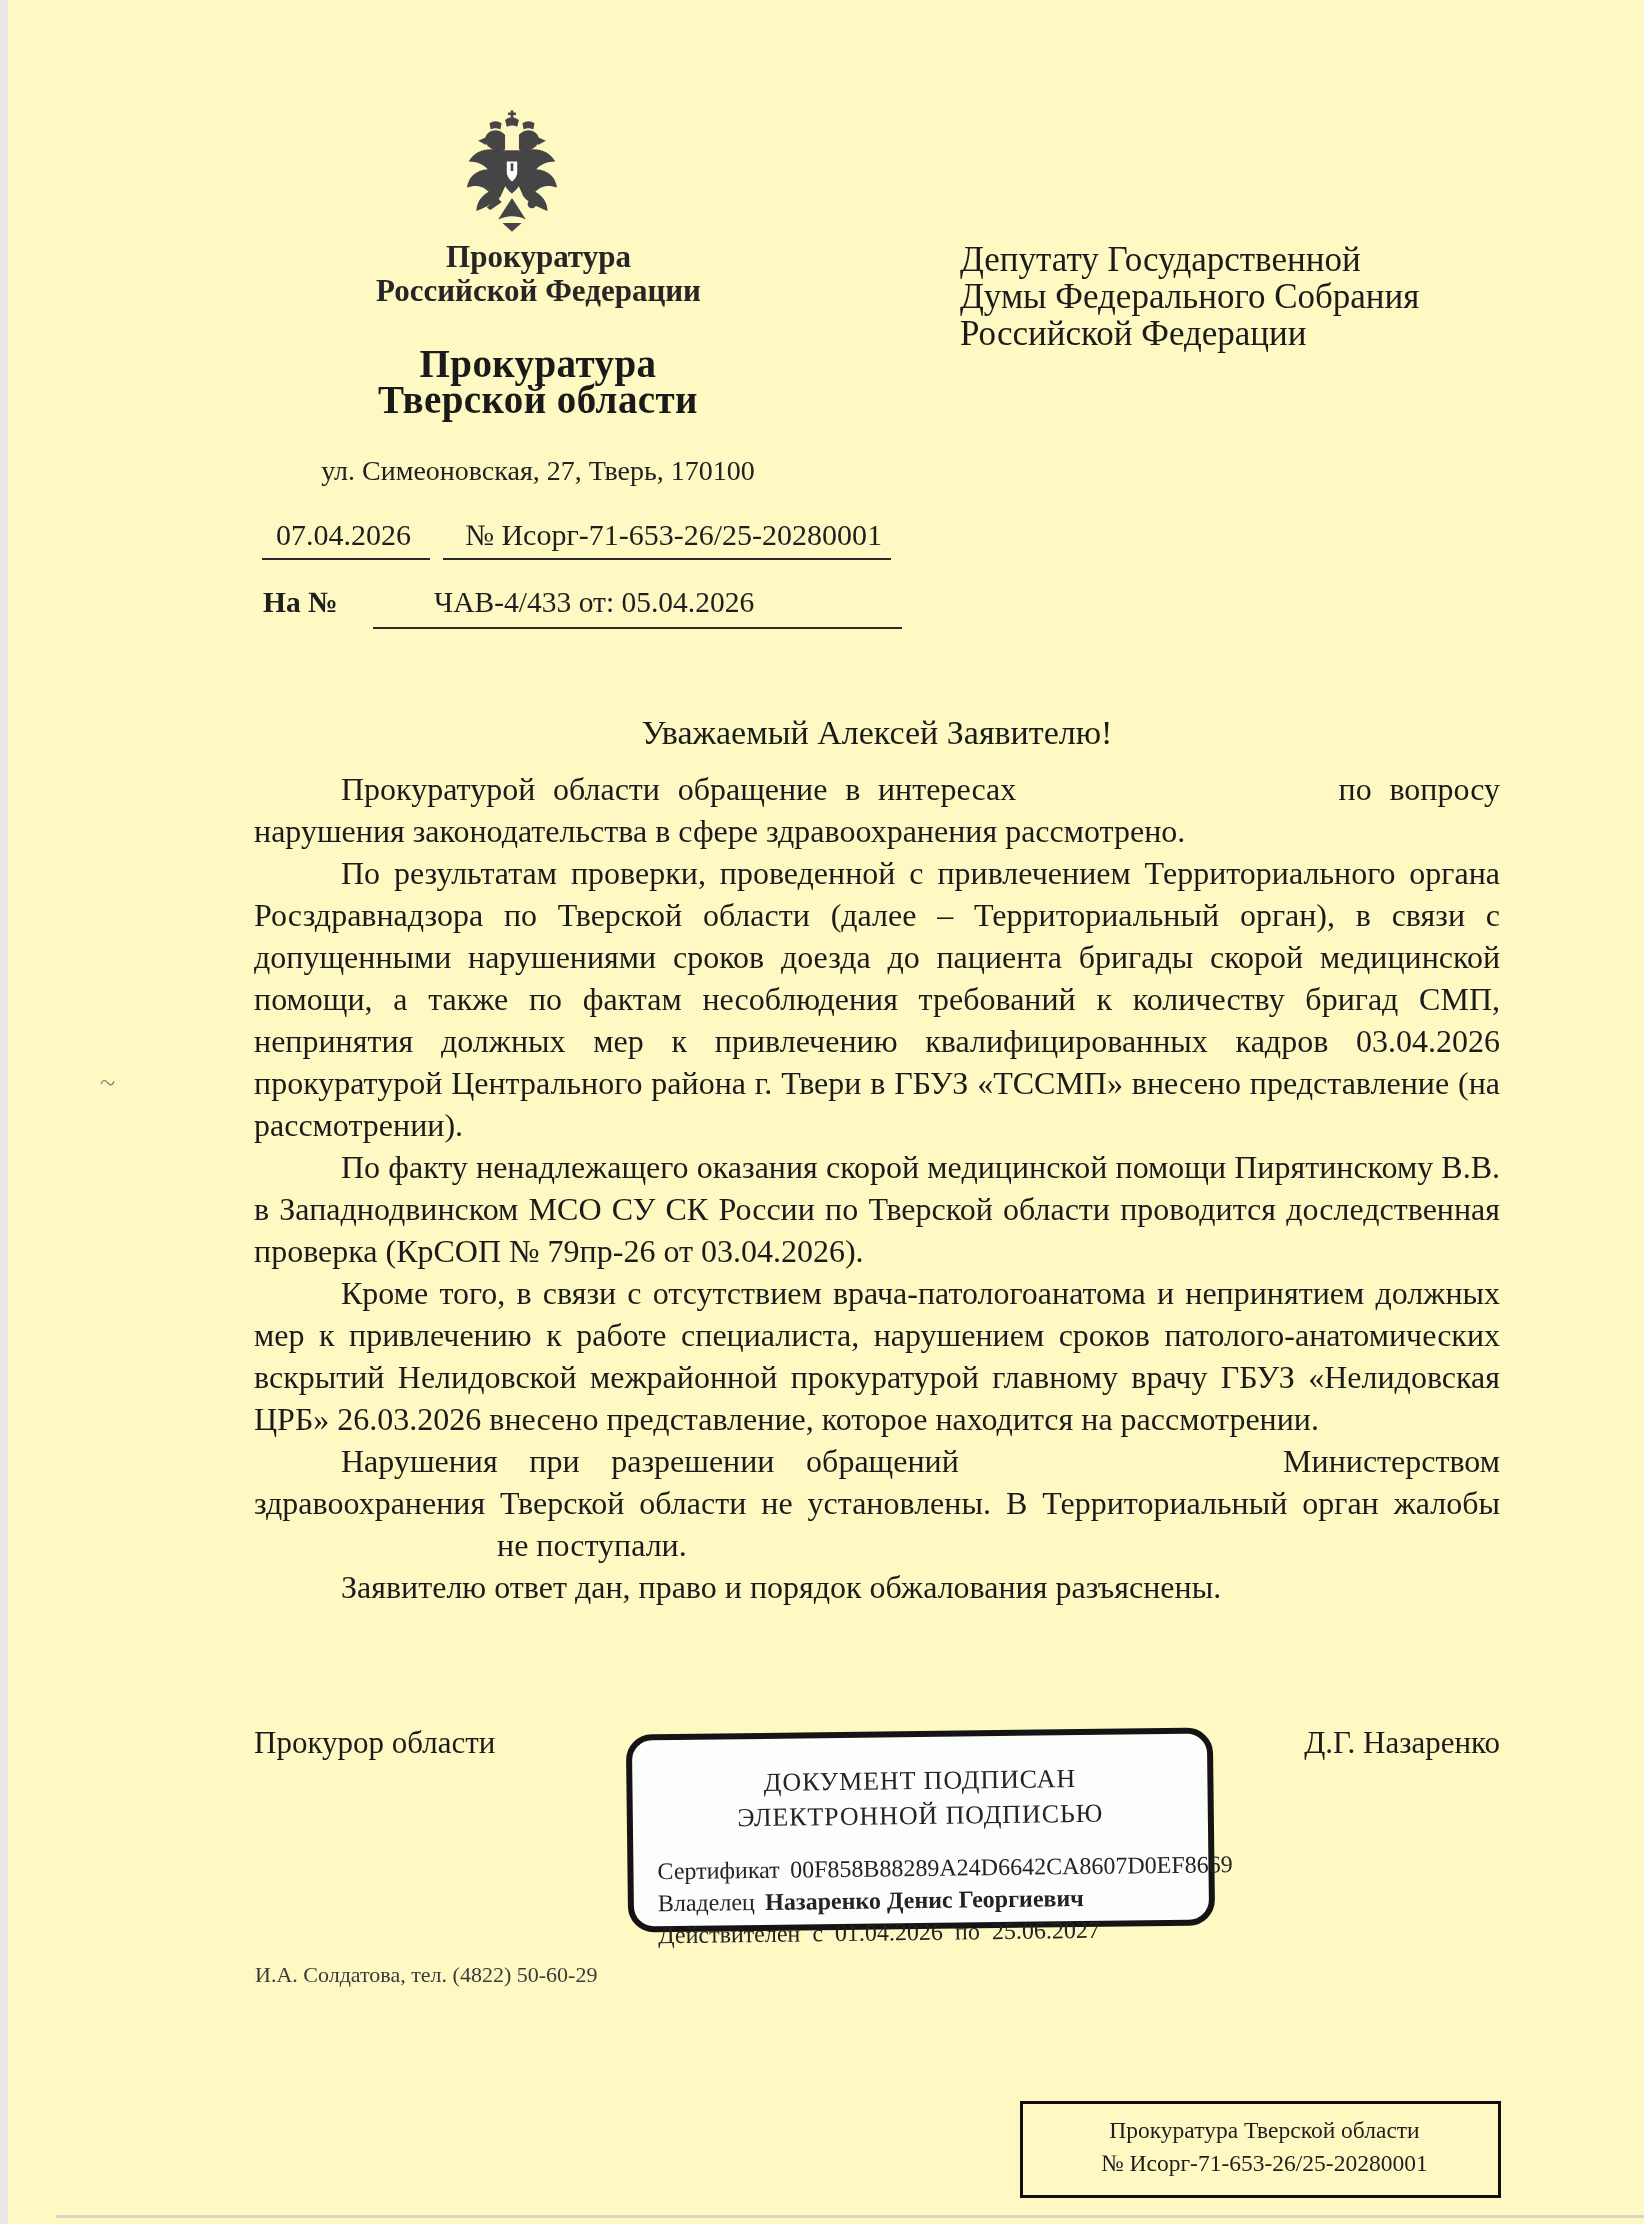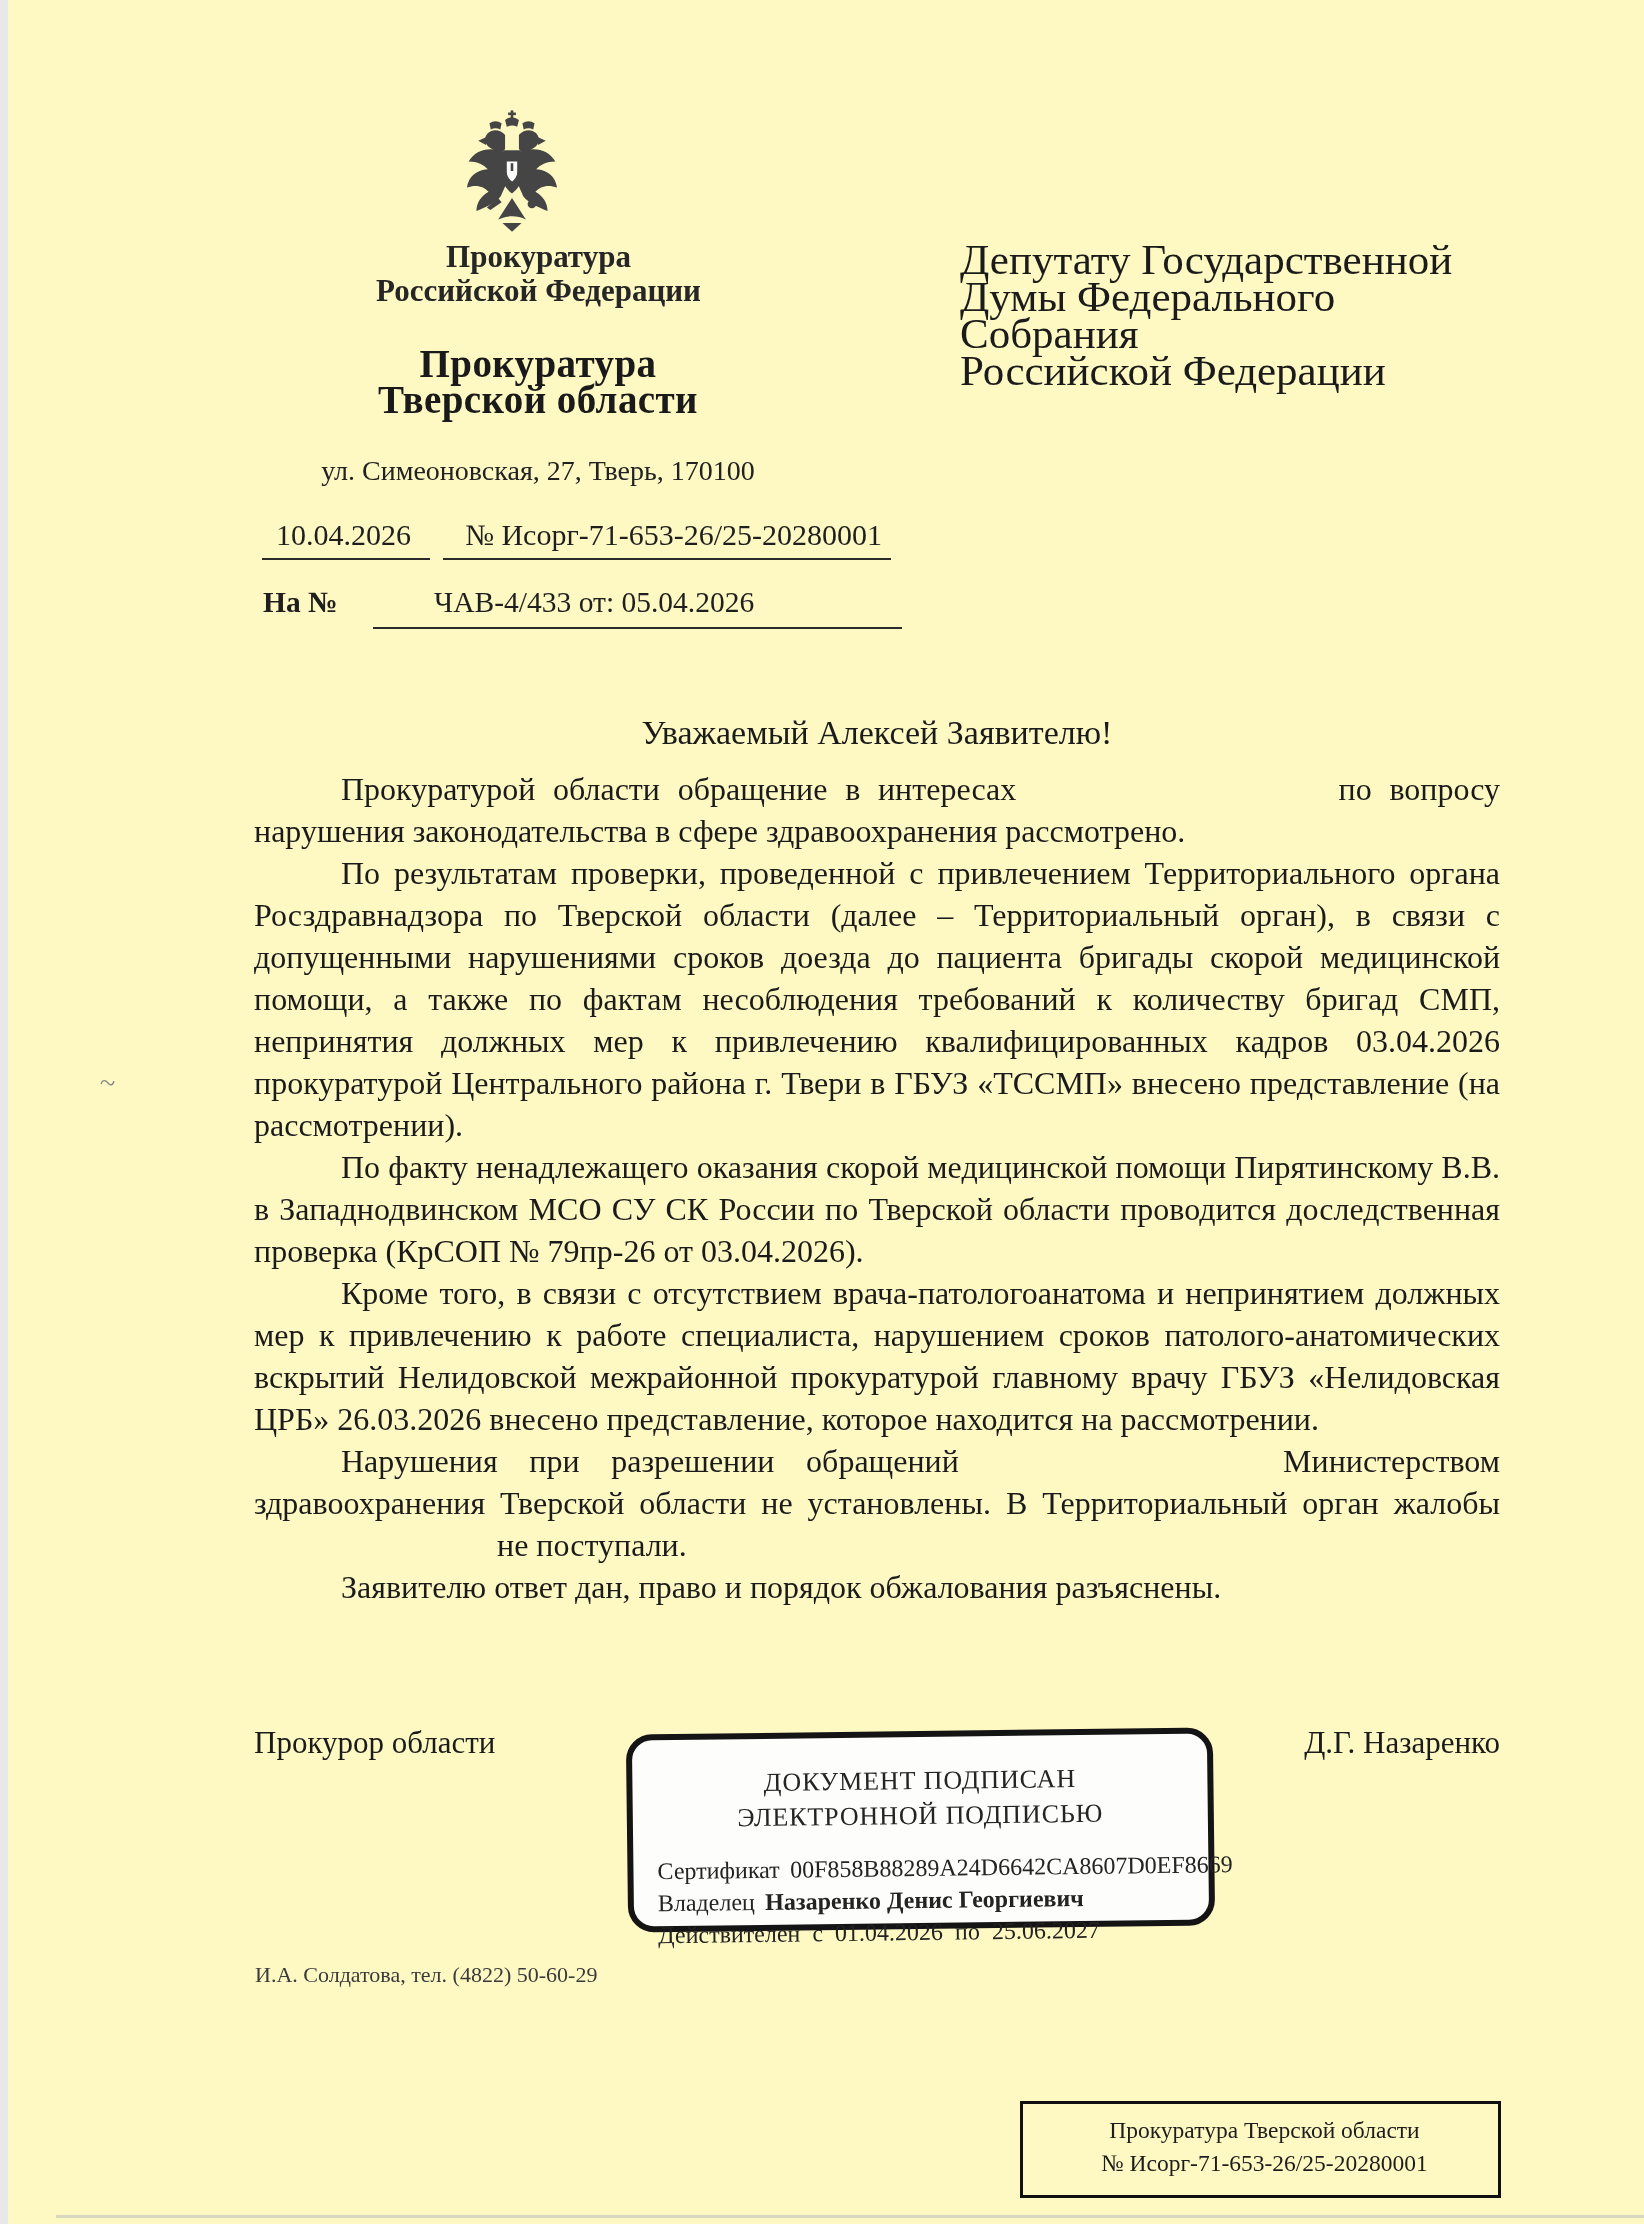--- a/index.html
+++ b/index.html
@@ -26,21 +26,21 @@
   .u-date{display:inline-block;border-bottom:2.6px solid #2a2a2a;
     padding:0 19px 6px 14px;}
   .u-num{display:inline-block;border-bottom:2.6px solid #2a2a2a;
     padding:0 8.7px 6px 22.6px;margin-left:5.2px;}
   .reply-line{left:255px;top:586px;font-size:29.5px;white-space:nowrap;color:#1f1f1f;}
   .reply-label{font-weight:bold;}
   .u-ref{display:inline-block;border-bottom:2.6px solid #2a2a2a;
     padding:0 148px 7.8px 61px;margin-left:28px;}
 
   
-  .addressee{left:952px;top:241px;width:504px;font-size:43px;line-height:37px;color:#1b1b1b;}
+  .addressee{left:952px;top:241px;width:504px;font-size:35px;line-height:37px;color:#1b1b1b;}
   .addressee .name{margin-top:19px;}
 
   
   .salutation{left:246px;top:714px;width:1246px;text-align:center;font-size:34px;color:#1b1b1b;}
   .body-paragraphs{left:246px;top:768px;width:1246px;font-size:32px;line-height:42px;
     text-align:justify;color:#1b1b1b;}
   .body-paragraphs p{margin:0;text-indent:87px;}
   .gap{display:inline-block;height:1.7px;}
 
   
@@ -105,21 +105,21 @@
   </div>
 
   <div class="abs org-name">
     <div>Прокуратура</div>
     <div>Тверской области</div>
   </div>
 
   <div class="abs lh-address">ул. Симеоновская, 27, Тверь, 170100</div>
 
   <div class="abs outgoing-line">
-    <span class="u-date">10.04.2026</span>
+    <span class="u-date">07.04.2026</span>
     <span class="u-num">№ Исорг-71-653-26/25-20280001</span>
   </div>
 
   <div class="abs reply-line">
     <span class="reply-label">На №</span>
     <span class="u-ref">ЧАВ-4/433 от: 05.04.2026</span>
   </div>
 
   <div class="abs addressee">
     <div>Депутату Государственной</div>

